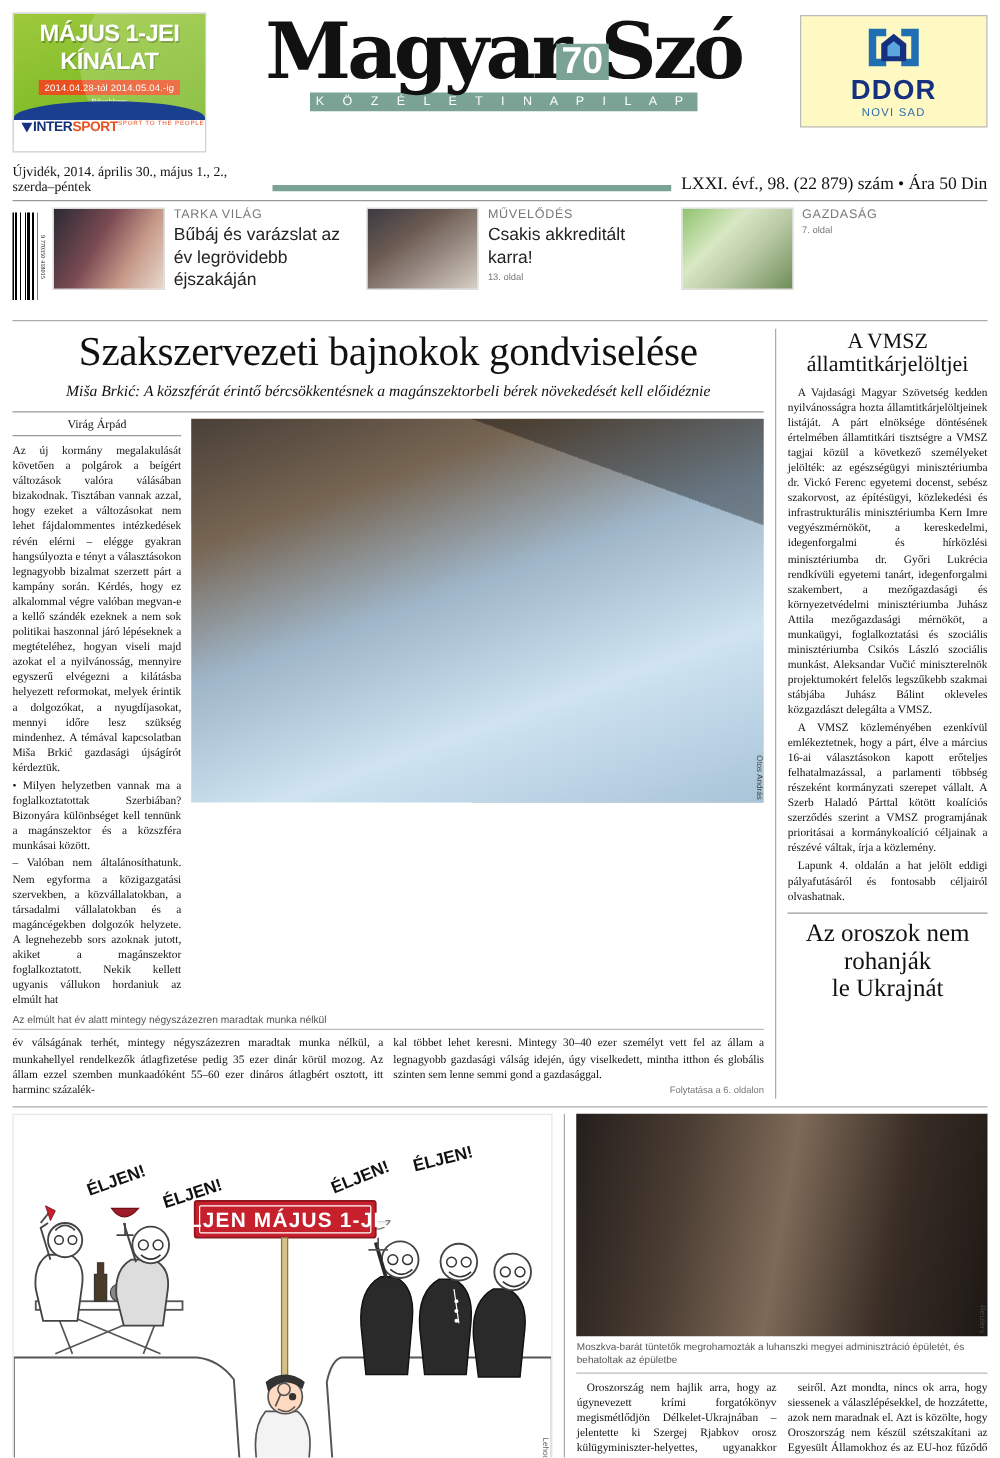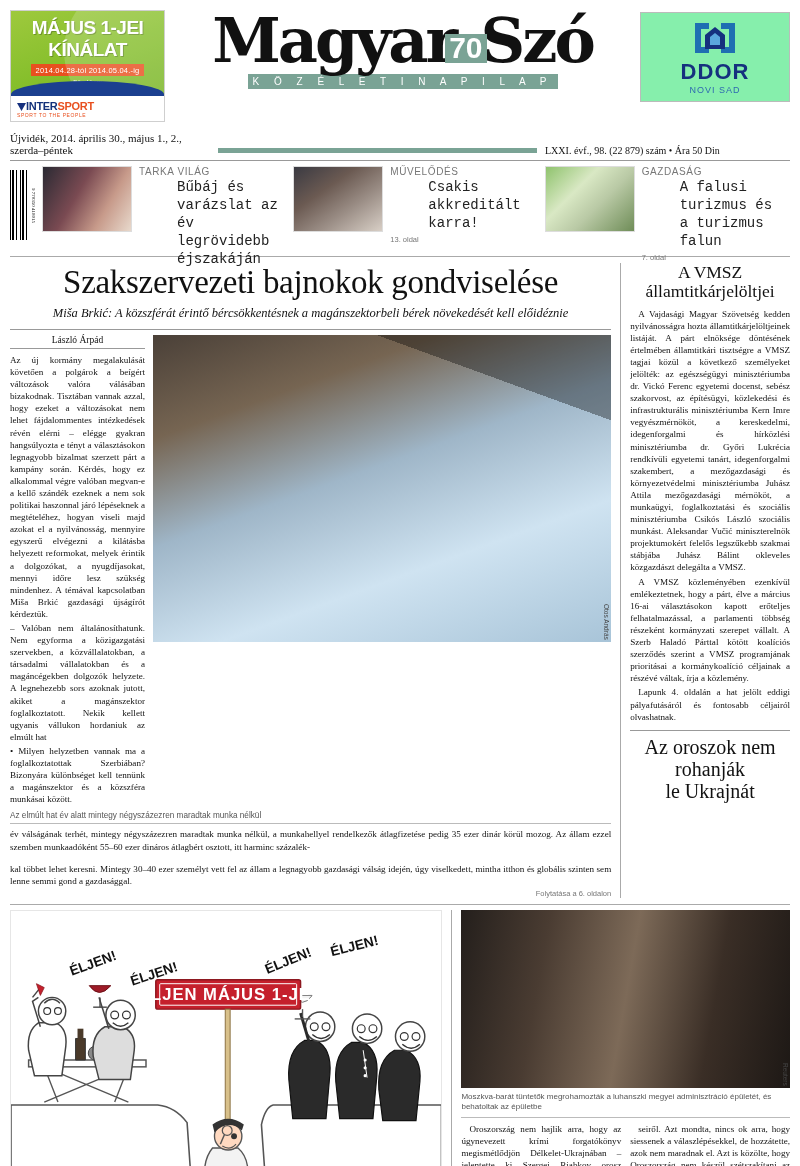--- a/index.html
+++ b/index.html
@@ -30,21 +30,21 @@
            font-size:19px; letter-spacing:-.5px; margin-top:6px; text-shadow:1px 1px 0 rgba(0,0,0,.25);}
   .ad-l2 { font-family:"Liberation Sans",sans-serif; font-weight:bold; color:#fff;
            font-size:19px; letter-spacing:-.5px; text-shadow:1px 1px 0 rgba(0,0,0,.25);}
   .ad-date { background:#e8501f; color:#fff; font-family:"Liberation Sans",sans-serif;
              font-size:7.5px; padding:1.5px 5px; margin-top:3px; letter-spacing:.2px;}
   .ad-sub { color:#fff; font-family:"Liberation Sans",sans-serif; font-size:6px; margin-top:3px; opacity:.9;}
   .ad-url { color:#fff; font-family:"Liberation Sans",sans-serif; font-size:8.5px; font-weight:bold; opacity:.95;}
   .ad-wave { position:absolute; bottom:24px; left:0; width:100%; height:16px;
              background:#1b3f8f; border-radius:60% 60% 0 0 / 100% 100% 0 0; }
   .ad-foot { position:absolute; bottom:0; left:0; width:100%; height:25px; background:#fff;
-             display:flex; flex-direction:column; justify-content:center; padding-left:6px;}
+             display:flex; flex-direction:row; justify-content:center; padding-left:6px;}
   .ad-brand { font-family:"Liberation Sans",sans-serif; font-size:11px; font-weight:bold; color:#13317a; letter-spacing:-.3px;}
   .ad-brand i { color:#e8501f; font-style:normal; }
   .ad-slogan { font-family:"Liberation Sans",sans-serif; font-size:5px; color:#e8501f; letter-spacing:.6px;}
 
   .title-wrap { flex:1; position:relative; text-align:center; padding-top:4px; }
   .logotype {
     font-family:"DejaVu Serif", serif; font-weight:bold; font-size:62px;
     letter-spacing:-3px; line-height:.95; color:#111; position:relative; display:inline-block;
   }
   .logo-70 {
@@ -52,46 +52,46 @@
     font-size:30px; font-weight:bold; padding:0 4px; margin:0 -6px 0 -10px;
     position:relative; top:-4px; letter-spacing:0;
   }
   .site-url { font-family:"Liberation Sans",sans-serif; font-size:8px; letter-spacing:3.5px;
               color:#333; margin-top:2px; }
   .kozeleti { background:#7aa395; color:#fff; font-family:"Liberation Sans",sans-serif;
               font-size:10px; letter-spacing:6px; padding:2px 0; margin-top:3px; width:310px;
               margin-left:auto; margin-right:auto; text-align:center; }
 
   .ddor { width:150px; height:90px; border:1px solid #bbb; margin-top:4px;
-          display:flex; flex-direction:column; align-items:center; justify-content:center; background:#86efac;}
+          display:flex; flex-direction:column; align-items:center; justify-content:center; background:#fef9c3;}
   .ddor-mark { width:44px; height:38px; position:relative; margin-bottom:4px;}
   .ddor-name { font-family:"Liberation Sans",sans-serif; font-weight:bold; font-size:22px;
                color:#15307e; letter-spacing:1px; line-height:1;}
   .ddor-sub { font-family:"Liberation Sans",sans-serif; font-size:9px; color:#2f6ab0; letter-spacing:1px; margin-top:2px;}
 
   .dateline-row { display:flex; align-items:flex-end; height:16px; margin-top:2px; }
   .dateline { font-size:11px; width:200px; }
   .dateline-bar { flex:1; height:5px; background:#7aa395; margin:0 8px 3px 8px; }
-  .issue { font-size:10px; text-align:left; width:245px; }
+  .issue { font-size:14px; text-align:center; width:245px; }
   .hr-thin { border-top:1px solid #999; margin-top:4px; }
 
   
   .teasers { display:flex; align-items:flex-start; height:86px; margin-top:5px; }
   .barcode { width:26px; height:78px; display:flex; align-items:center; justify-content:center; }
   .bc-bars { width:22px; height:70px;
     background:repeating-linear-gradient(90deg,#000 0 1px,#fff 1px 2px,#000 2px 4px,#fff 4px 6px,#000 6px 7px,#fff 7px 10px);
     transform:rotate(0deg); }
   .bc-num { font-size:5px; writing-mode:vertical-rl; margin-left:1px; }
   .teaser { display:flex; gap:7px; flex:1; padding:0 6px; }
   .teaser + .teaser { border-left:0; }
   .t-photo { width:90px; height:66px; border:1px solid #ddd; flex-shrink:0; position:relative; overflow:hidden;}
   .t-text { flex:1; }
   .t-kicker { font-family:"Liberation Sans",sans-serif; font-size:10px; color:#777;
               letter-spacing:.6px; text-transform:uppercase; margin-bottom:2px;}
-  .t-head { font-family:Liberation Mono, monospace; font-size:14px; line-height:1.28; color:#222; font-weight:normal;margin-left:38px;}
+  .t-head { font-family:Liberation Sans, sans-serif; font-size:14px; line-height:1.28; color:#222; font-weight:normal;}
   .t-page { font-family:"Liberation Sans",sans-serif; font-size:7.5px; color:#777; margin-top:2px;}
   .hr-teaser { border-top:1px solid #aaa; margin-top:4px; }
 
   
   .body-grid { display:flex; margin-top:6px; }
   .left-zone { width:612px; padding-right:9px; border-right:1px solid #aaa; }
   .right-zone { width:169px; padding-left:9px; }
 
   .lead-head { font-size:33px; text-align:center; line-height:1.04; margin-top:2px; letter-spacing:-.3px;}
   .lead-sub { font-size:12.5px; font-style:italic; text-align:center; margin-top:7px; line-height:1.25;}
@@ -104,21 +104,21 @@
   .bodytxt { font-size:9.1px; line-height:1.33; text-align:justify; hyphens:auto; }
   .bodytxt p { text-indent:8px; margin-bottom:2px; }
   .bodytxt p.noind { text-indent:0; }
 
   .lead-photo { flex:1; height:307px; position:relative; overflow:hidden; border:0;}
   .photo-credit-v { position:absolute; right:1px; bottom:2px; writing-mode:vertical-rl;
                     font-family:"Liberation Sans",sans-serif; font-size:6.5px; color:#444; }
   .cap { font-family:"Liberation Sans",sans-serif; font-size:8.2px; color:#555;
          padding:4px 0 3px 0; border-bottom:1px solid #bbb; }
 
-  .lead-bottom { display:flex; gap:8px; margin-top:4px;flex-direction:column; }
+  .lead-bottom { display:flex; gap:8px; margin-top:4px; }
   .lb-col { flex:1; }
   .jump { font-family:"Liberation Sans",sans-serif; font-size:7.5px; color:#777; text-align:right; margin-top:2px;}
 
   
   .r-head { font-size:17.5px; text-align:center; line-height:1.1; }
   .r-rule { border-top:1px solid #999; margin:7px 0 5px 0; }
   .r-head2 { font-size:20px; text-align:center; line-height:1.12; }
 
   
   .lower { display:flex; margin-top:6px; border-top:1px solid #aaa; padding-top:5px; }
@@ -215,41 +215,40 @@
         <div class="t-kicker">MŰVELŐDÉS</div>
         <div class="t-head">Csakis akkreditált karra!</div>
         <div class="t-page">13. oldal</div>
       </div>
     </div>
 
     <div class="teaser">
       <div class="t-photo ph3"></div>
       <div class="t-text">
         <div class="t-kicker">GAZDASÁG</div>
-        <div class="t-head">A falusi turizmus és a turizmus falun</div>
         <div class="t-page">7. oldal</div>
       </div>
     </div>
   </div>
   <div class="hr-teaser"></div>
 
   <div class="body-grid">
 
     <div class="left-zone">
       <div class="lead-head">Szakszervezeti bajnokok gondviselése</div>
       <div class="lead-sub">Miša Brkić: A közszférát érintő bércsökkentésnek a magánszektorbeli bérek növekedését kell előidéznie</div>
       <div class="rule-under-sub"></div>
 
       <div class="lead-cols">
         <div class="lead-c1">
-          <div class="byline">László Árpád</div>
+          <div class="byline">Virág Árpád</div>
           <div class="bodytxt">
             <p class="noind">Az új kormány megalakulását követően a polgárok a beígért változások valóra válásában bizakodnak. Tisztában vannak azzal, hogy ezeket a változásokat nem lehet fájdalommentes intézkedések révén elérni – elégge gyakran hangsúlyozta e tényt a választásokon legnagyobb bizalmat szerzett párt a kampány során. Kérdés, hogy ez alkalommal végre valóban megvan-e a kellő szándék ezeknek a nem sok politikai haszonnal járó lépéseknek a megtételéhez, hogyan viseli majd azokat el a nyilvánosság, mennyire egyszerű elvégezni a kilátásba helyezett reformokat, melyek érintik a dolgozókat, a nyugdíjasokat, mennyi időre lesz szükség mindenhez. A témával kapcsolatban Miša Brkić gazdasági újságírót kérdeztük.</p>
+            <p class="noind">• Milyen helyzetben vannak ma a foglalkoztatottak Szerbiában? Bizonyára különbséget kell tennünk a magánszektor és a közszféra munkásai között.</p>
             <p class="noind">– Valóban nem általánosíthatunk. Nem egyforma a közigazgatási szervekben, a közvállalatokban, a társadalmi vállalatokban és a magáncégekben dolgozók helyzete. A legnehezebb sors azoknak jutott, akiket a magánszektor foglalkoztatott. Nekik kellett ugyanis vállukon hordaniuk az elmúlt hat</p>
-            <p class="noind">• Milyen helyzetben vannak ma a foglalkoztatottak Szerbiában? Bizonyára különbséget kell tennünk a magánszektor és a közszféra munkásai között.</p>
           </div>
         </div>
         <div class="lead-photo ph-lead">
           <div class="photo-credit-v">Otos András</div>
         </div>
       </div>
 
       <div class="cap">Az elmúlt hat év alatt mintegy négyszázezren maradtak munka nélkül</div>
 
       <div class="lead-bottom">

